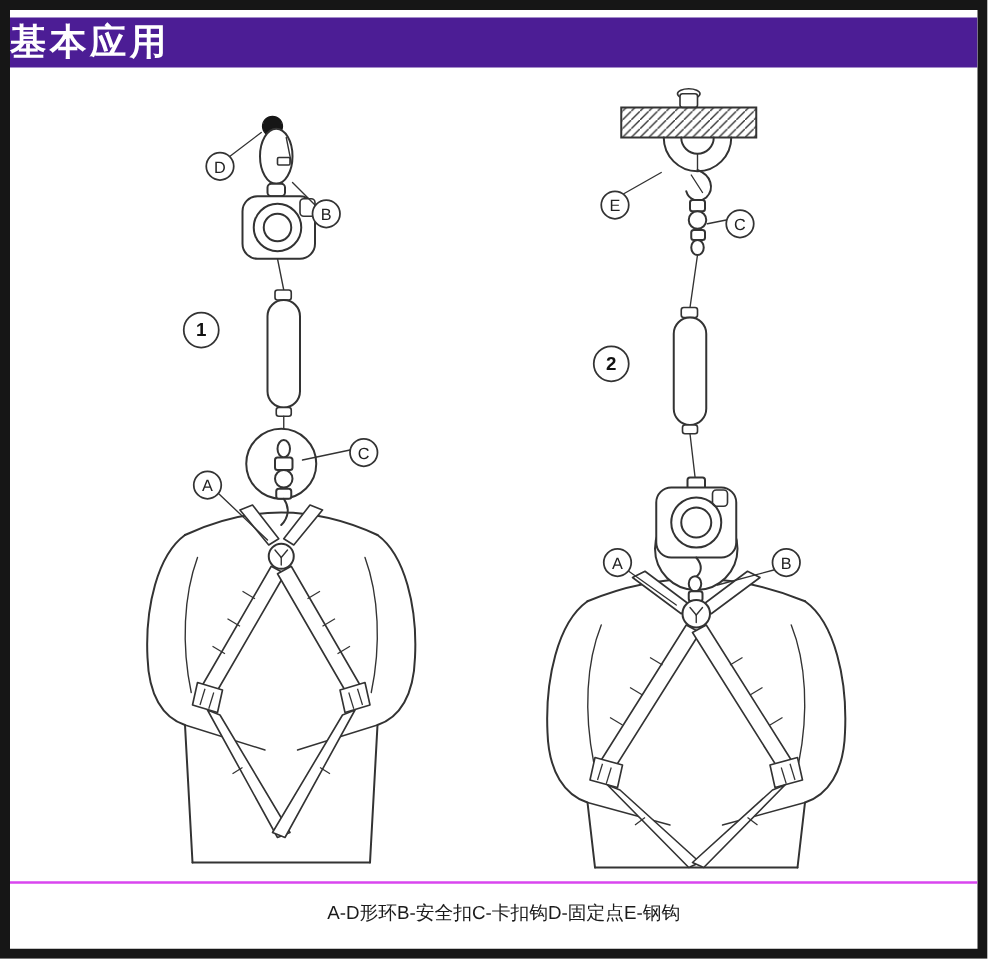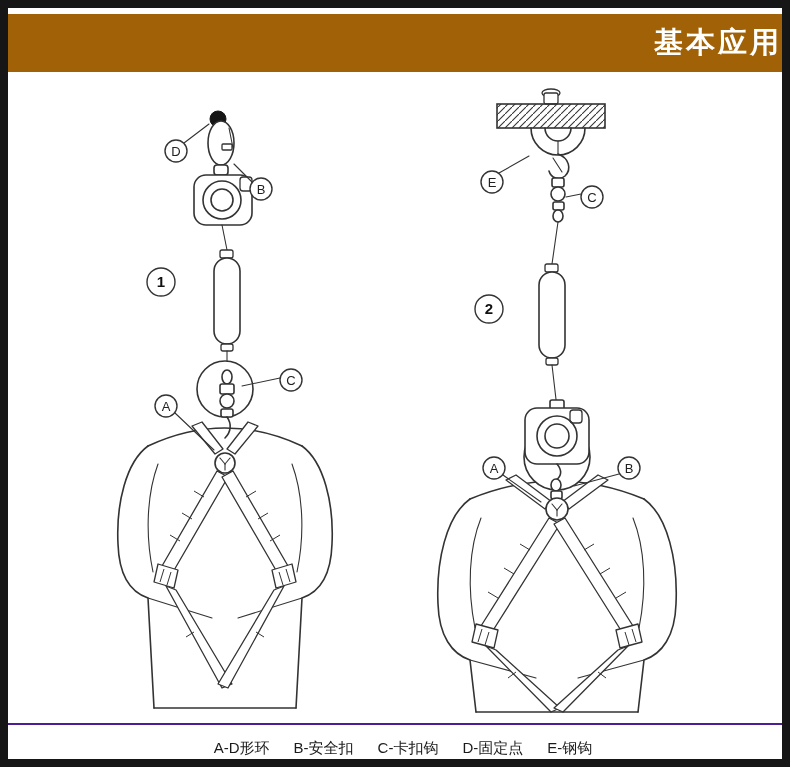--- a/index.html
+++ b/index.html
@@ -3,40 +3,40 @@
 <meta charset="utf-8">
 <style>
   html,body{margin:0;padding:0;background:#e8e8e8;}
   .page{
     position:relative;width:790px;height:767px;margin:0 auto;
     background:#ffffff;border:8px solid #161616;box-sizing:border-box;
     font-family:"Liberation Sans","DejaVu Sans",sans-serif;
     overflow:hidden;
   }
   .banner{
-    margin-top:6px;height:58px;background:#a16207;
-    display:flex;align-items:center;justify-content:flex-end;
+    margin-top:6px;height:40px;background:#4c1d95;
+    display:flex;align-items:center;justify-content:flex-start;
   }
   .banner h1{
     margin:0;color:#ffffff;font-size:29px;font-weight:bold;letter-spacing:3px;
   }
   .diagram-wrap{width:774px;height:651px;}
   svg{display:block;}
   .ln{fill:none;stroke:#333;stroke-width:1.6;stroke-linecap:round;stroke-linejoin:round;}
   .thin{fill:none;stroke:#333;stroke-width:1.1;stroke-linecap:round;}
   .wfill{fill:#ffffff;stroke:#333;stroke-width:1.6;stroke-linejoin:round;}
   .band{fill:#ffffff;stroke:#333;stroke-width:1.3;stroke-linejoin:round;}
   .tick{stroke:#333;stroke-width:1;}
   .lblc{fill:#ffffff;stroke:#333;stroke-width:1.4;}
   .lblt{font-size:13px;fill:#222;text-anchor:middle;font-family:"Liberation Sans",sans-serif;}
   .numt{font-size:15px;font-weight:bold;fill:#111;text-anchor:middle;font-family:"Liberation Sans",sans-serif;}
   .dark{fill:#161616;stroke:#161616;}
   .footer{
-    height:48px;border-top:2px solid #4c1d95;box-sizing:border-box;
-    display:flex;align-items:center;justify-content:center;gap:24px;padding-left:16px;
+    height:48px;border-top:2px solid #d946ef;box-sizing:border-box;
+    display:flex;align-items:center;justify-content:center;padding-left:16px;
   }
   .footer span{font-size:15px;color:#1b1b1b;}
 </style>
 </head>
 <body>
 
 <div class="page">
 
   <div class="banner">
     <h1>基本应用</h1>

